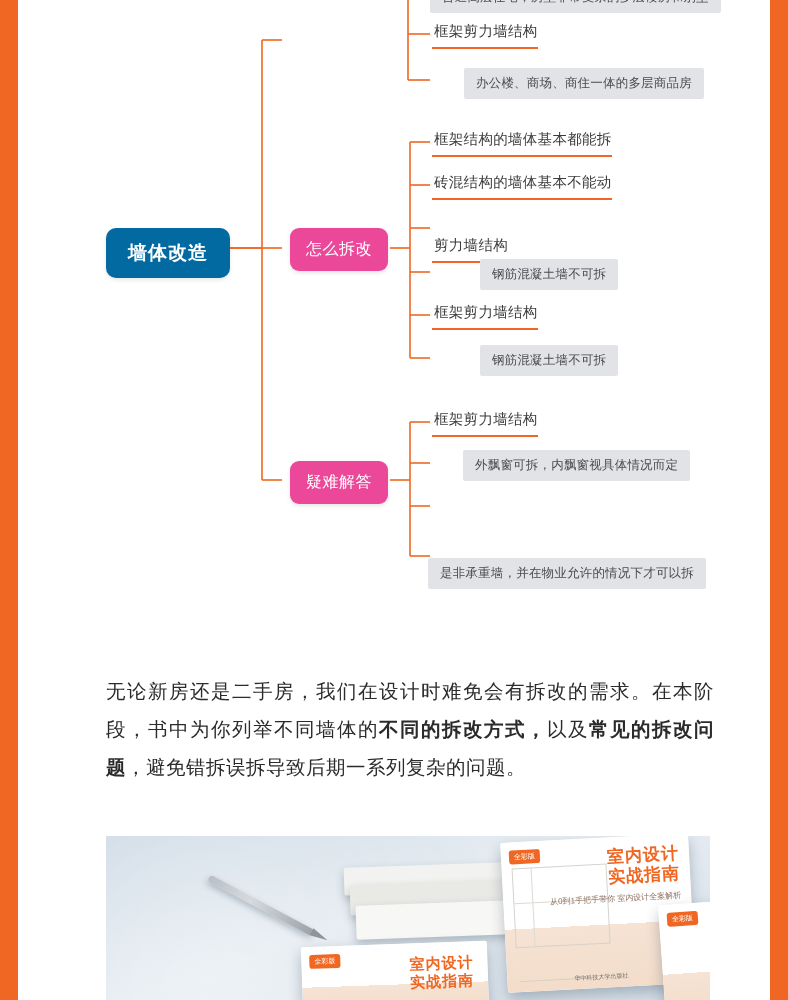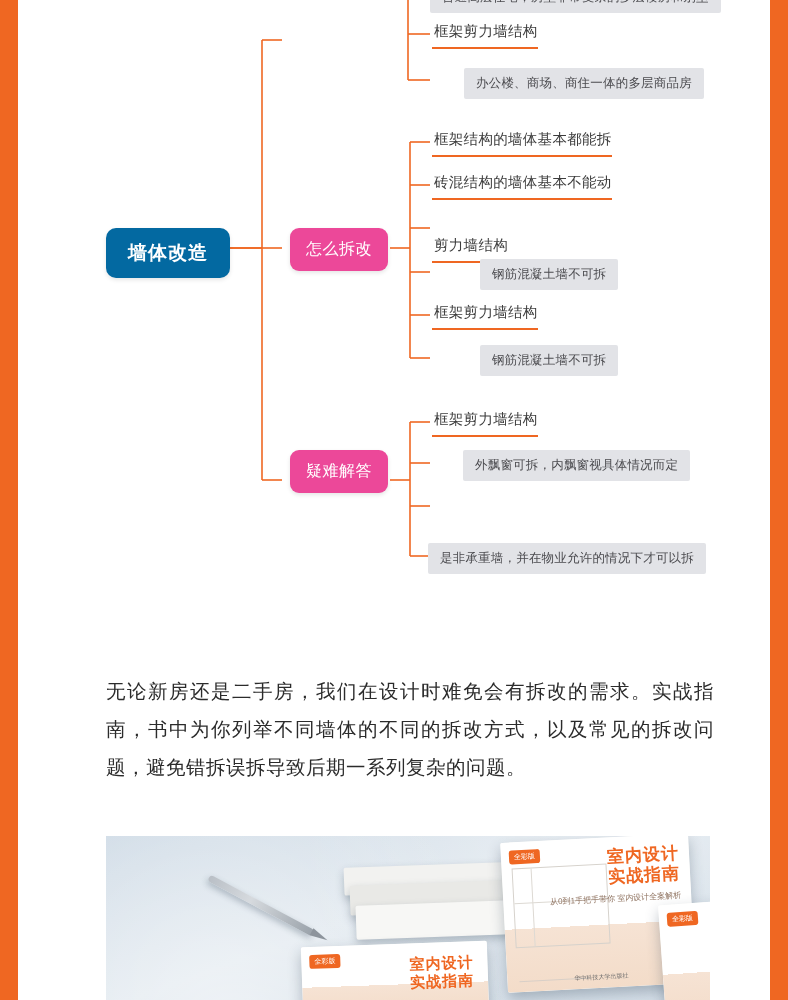--- a/index.html
+++ b/index.html
@@ -83,21 +83,21 @@
     top: 652px;
     width: 608px;
   }
   .para {
     font-size: 19.5px;
     line-height: 38px;
     color: #2b2b2b;
     letter-spacing: 0.5px;
     text-align: justify;
   }
-  .para b { font-weight: normal; }
+  .para b { font-weight: bold; }
 
   
   .photo {
     position: absolute;
     left: 88px;
     top: 836px;
     width: 604px;
     height: 164px;
     overflow: hidden;
     background: linear-gradient(160deg,#cfdbe6 0%,#dfe7ee 45%,#c9d6e2 100%);
@@ -235,29 +235,29 @@
 
     <div class="node node-branch" style="left:272px; top:228px;">怎么拆改</div>
 
     <div class="node node-leaf" style="left:414px; top:128px;">框架结构的墙体基本都能拆</div>
     <div class="node node-leaf" style="left:414px; top:171px;">砖混结构的墙体基本不能动</div>
     <div class="node node-leaf" style="left:414px; top:214px;margin-top:20px;">剪力墙结构</div>
     <div class="node node-sub" style="left:462px; top:259px;">钢筋混凝土墙不可拆</div>
     <div class="node node-leaf" style="left:414px; top:301px;">框架剪力墙结构</div>
     <div class="node node-sub" style="left:462px; top:345px;">钢筋混凝土墙不可拆</div>
 
-    <div class="node node-branch" style="left:272px; top:450px;">疑难解答</div>
+    <div class="node node-branch" style="left:272px; top:461px;">疑难解答</div>
 
     <div class="node node-leaf" style="left:414px; top:408px;">框架剪力墙结构</div>
     <div class="node node-sub" style="left:420px; top:450px;margin-left:25px;">外飘窗可拆，内飘窗视具体情况而定</div>
-    <div class="node node-sub" style="left:410px; top:543px;">是非承重墙，并在物业允许的情况下才可以拆</div>
+    <div class="node node-sub" style="left:410px; top:558px;">是非承重墙，并在物业允许的情况下才可以拆</div>
   </div>
 
   <div class="para-wrap">
-    <p class="para"><span>无论新房还是二手房，我们在设计时难免会有拆改的需求。实战指南，书中为你列举不同墙体的</span><b>不同的拆改方式，</b><span>以及</span><b>常见的拆改问题</b><span>，避免错拆误拆导致后期一系列复杂的问题。</span></p>
+    <p class="para"><span>无论新房还是二手房，我们在设计时难免会有拆改的需求。在本阶段，书中为你列举不同墙体的</span><b>不同的拆改方式，</b><span>以及</span><b>常见的拆改问题</b><span>，避免错拆误拆导致后期一系列复杂的问题。</span></p>
   </div>
 
   <div class="photo">
     <div class="photo-shadow"></div>
 
     <div class="bk bk-stack1"></div>
     <div class="bk bk-stack2"></div>
     <div class="bk bk-stack3"></div>
 
     <div class="bk-cover cov-a">

